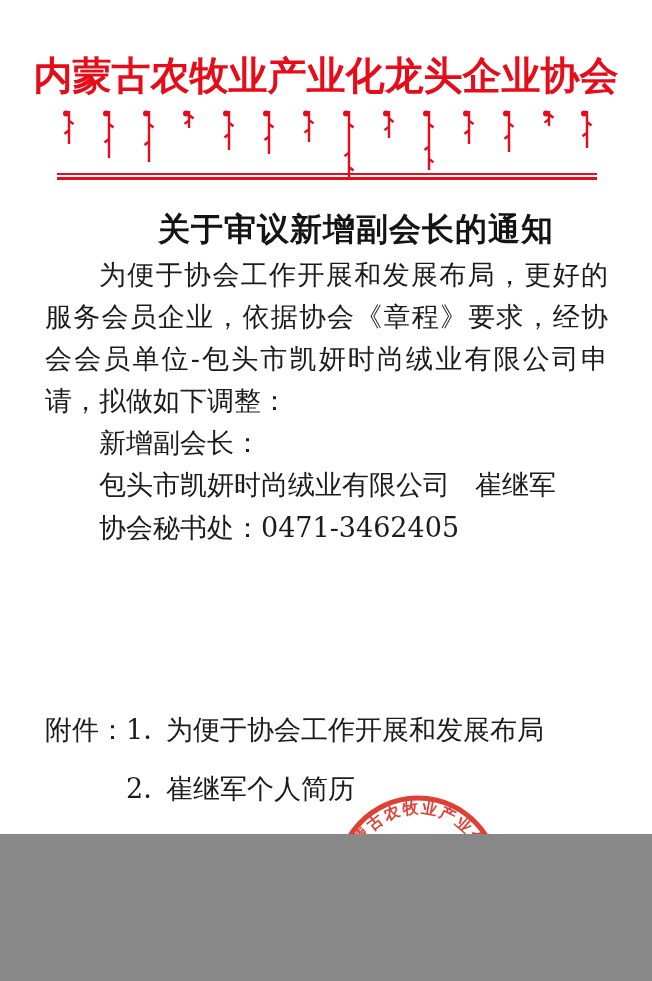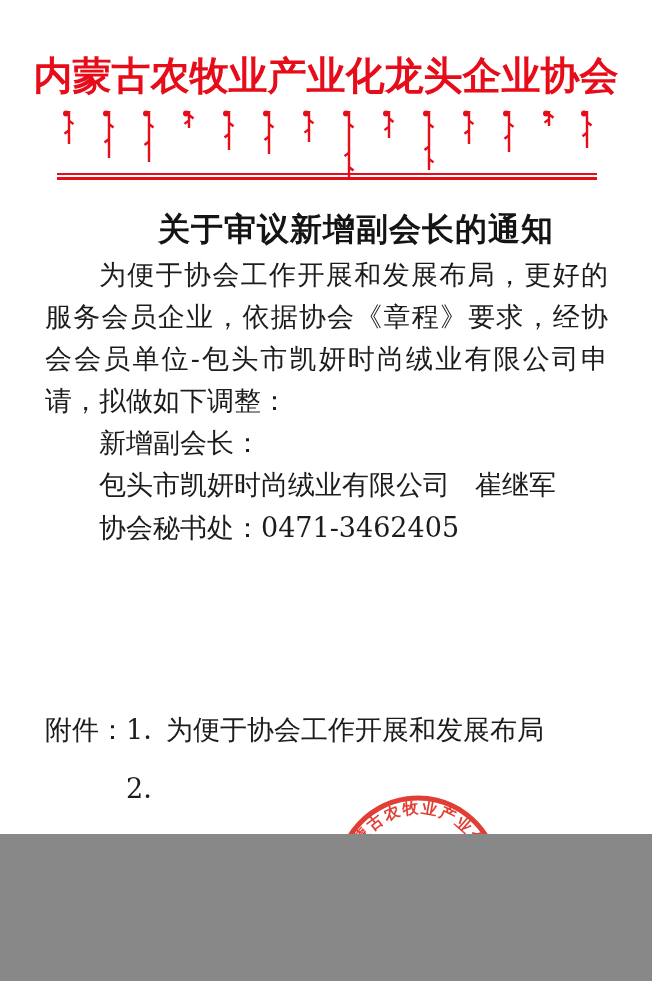--- a/index.html
+++ b/index.html
@@ -139,20 +139,21 @@
 
   <div class="attachments">
     <span class="att-label">附件：</span>
     <div class="att-items">
       <div class="att-item">
         <span class="att-num">1.</span>
         <span>为便于协会工作开展和发展布局</span>
       </div>
       <div class="att-item">
         <span class="att-num">2.</span>
+        <span>崔继军个人简历</span>
       </div>
     </div>
   </div>
 
   <div class="sig-org">内蒙古农牧业产业化龙头企业协会</div>
   <div class="sig-date">2025 年 6 月 17 日</div>
 
   <svg class="seal" viewBox="0 0 168 168">
     <defs>
       <path id="sealTopArc" d="M 23.9 62.1 A 64 64 0 1 1 120.7 136.4" fill="none"></path>

